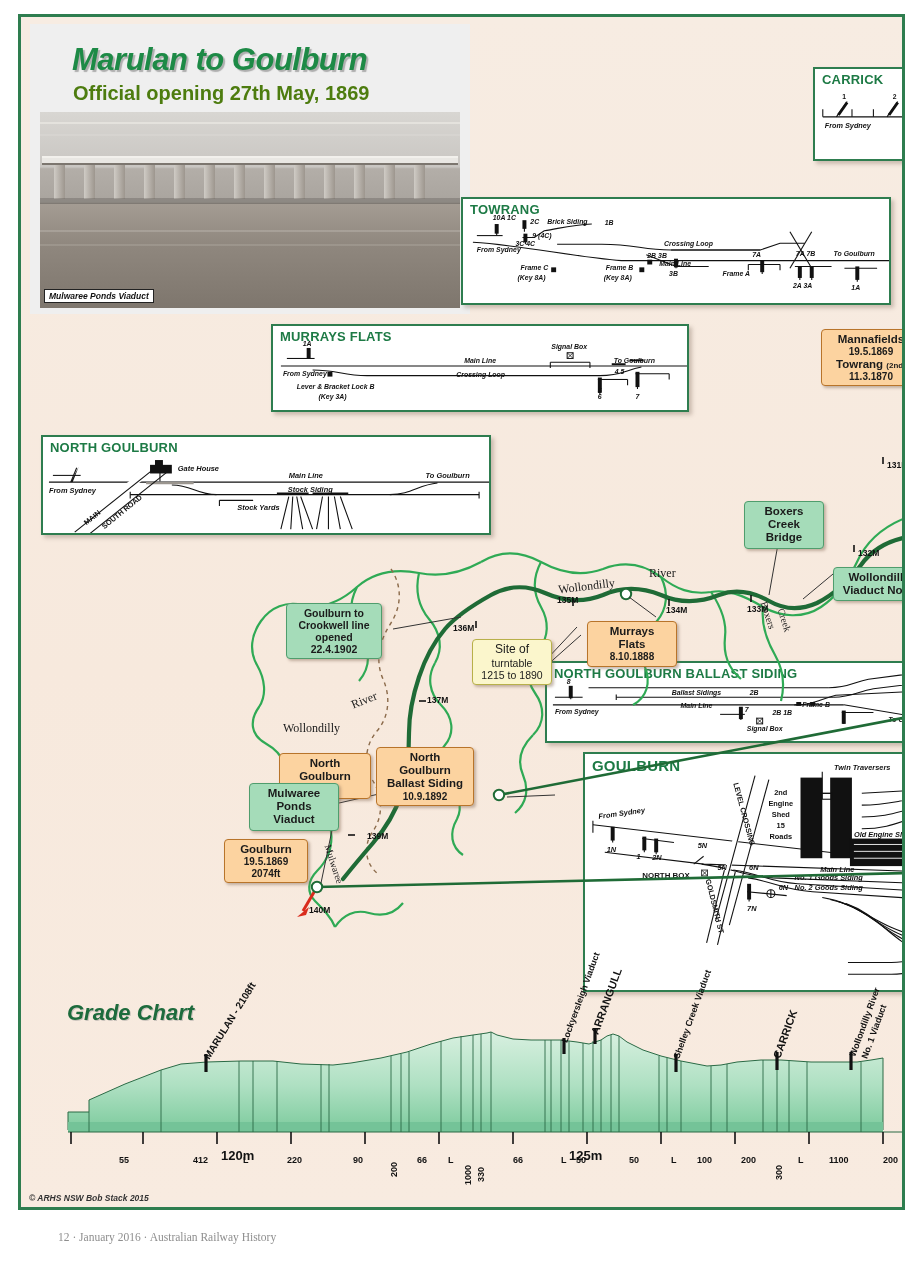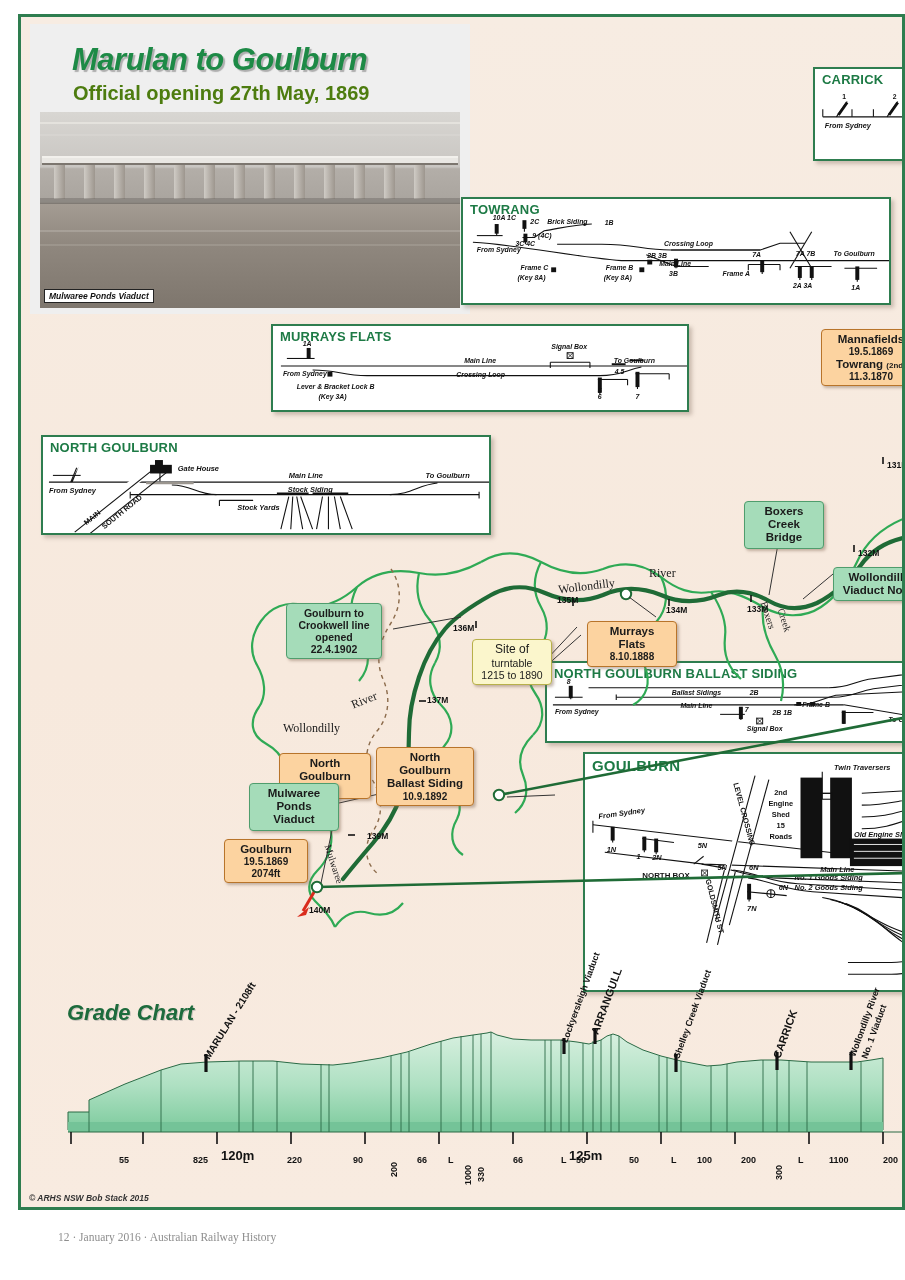--- a/index.html
+++ b/index.html
@@ -789,21 +789,21 @@
         <line x1="185" y1="62" x2="185" y2="80"></line>
         <line x1="543" y1="46" x2="543" y2="62"></line>
         <line x1="574" y1="36" x2="574" y2="52"></line>
         <line x1="655" y1="62" x2="655" y2="80"></line>
         <line x1="756" y1="60" x2="756" y2="78"></line>
         <line x1="830" y1="60" x2="830" y2="78"></line>
       </g>
     </svg>
 
     <div class="grade-cell-label" style="left:98px; top:163px;">55</div>
-    <div class="grade-cell-label" style="left:172px; top:163px;">825</div>
+    <div class="grade-cell-label" style="left:172px; top:163px;">412</div>
     <div class="grade-cell-label" style="left:222px; top:163px;">L</div>
     <div class="grade-cell-label" style="left:266px; top:163px;">220</div>
     <div class="grade-cell-label" style="left:332px; top:163px;">90</div>
     <div class="grade-cell-label vert" style="left:378px; top:175px;">200</div>
     <div class="grade-cell-label" style="left:396px; top:163px;">66</div>
     <div class="grade-cell-label" style="left:427px; top:163px;">L</div>
     <div class="grade-cell-label vert" style="left:452px; top:183px;">1000</div>
     <div class="grade-cell-label vert" style="left:465px; top:180px;">330</div>
     <div class="grade-cell-label" style="left:492px; top:163px;">66</div>
     <div class="grade-cell-label" style="left:540px; top:163px;">L</div>

